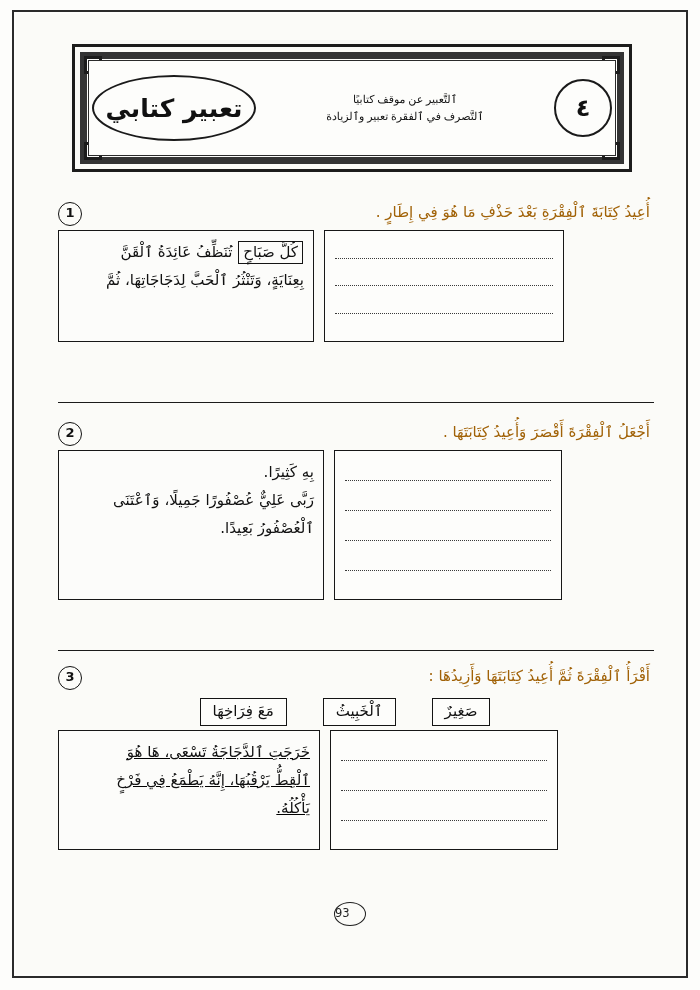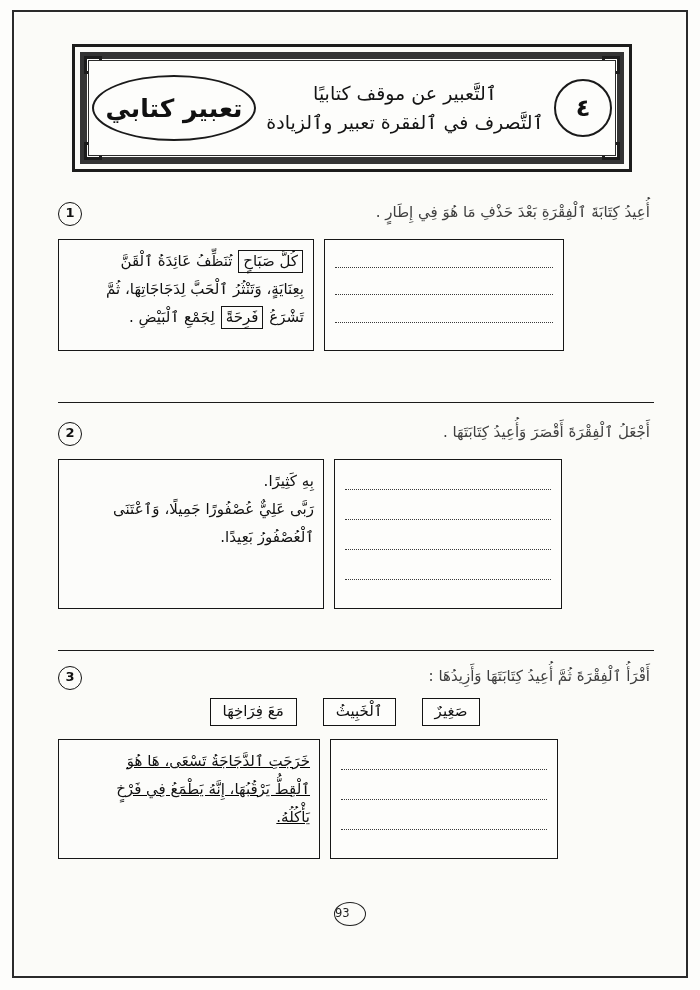--- a/index.html
+++ b/index.html
@@ -111,24 +111,25 @@
     letter-spacing: -1px;
     flex: none;
   }
   .banner-lines {
     flex: 1;
     text-align: center;
     direction: rtl;
     padding: 0 6px;
   }
   .banner-lines div {
-    font-size: 19px;
+    font-size: 11px;
     color: #141414;
     line-height: 1.55;
     white-space: nowrap;
+    font-family: Liberation Serif, serif;
   }
   .unit-badge {
     width: 54px;
     height: 54px;
     border: 2px solid #1a1a1a;
     border-radius: 50%;
     display: flex;
     align-items: center;
     justify-content: center;
     font-size: 24px;
@@ -159,29 +160,29 @@
     font-size: 13px;
     line-height: 20px;
     text-align: center;
     color: #111;
     font-weight: bold;
     margin-top: 2px;
   }
   .ex-instr {
     flex: 1;
     font-size: 15px;
-    color: #404040;
+    color: #a16207;
     direction: rtl;
     text-align: right;
     line-height: 1.6;
     padding-right: 4px;
   }
 
   .ex-body {
-    margin-top: 13px;
+    margin-top: 4px;
     display: flex;
     flex-direction: row-reverse;
     direction: rtl;
     gap: 10px;
     padding-right: 22px;
   }
 
   
   .src-box {
     border: 1.6px solid #171717;
@@ -229,21 +230,21 @@
     height: 0;
     border-top: 1.6px solid #1b1b1b;
   }
 
   
   .word-bank {
     display: flex;
     flex-direction: row-reverse;
     direction: rtl;
     justify-content: center;
-    gap: 26px;
+    gap: 36px;
     margin-top: 8px;
     padding-right: 22px;
   }
   .word-chip {
     border: 1.6px solid #141414;
     background: #fdfdfb;
     font-size: 15px;
     color: #111;
     padding: 3px 12px 5px 12px;
     white-space: nowrap;
@@ -298,23 +299,20 @@
         <div class="ex-instr">أُعِيدُ كِتَابَةَ ٱلْفِقْرَةِ بَعْدَ حَذْفِ مَا هُوَ فِي إِطَارٍ .</div>
       </div>
       <div class="ex-body">
         <div class="src-box" style="width:256px;height:112px;">
           <div class="src-line">
             <span></span><span class="boxed-word">كُلَّ صَبَاحٍ</span><span> تُنَظِّفُ عَائِدَةُ ٱلْقَنَّ</span>
           </div>
           <div class="src-line">
             <span>بِعِنَايَةٍ، وَتَنْثُرُ ٱلْحَبَّ لِدَجَاجَاتِهَا، ثُمَّ</span>
           </div>
-          <div class="src-line">
-            <span>تَشْرَعُ </span><span class="boxed-word">فَرِحَةً</span><span> لِجَمْعِ ٱلْبَيْضِ .</span>
-          </div>
         </div>
         <div class="ans-box" style="width:240px;height:112px;">
           <div class="rule"></div>
           <div class="rule"></div>
           <div class="rule"></div>
         </div>
       </div>
     </div>
 
     <div class="divider" style="top:388px;"></div>

